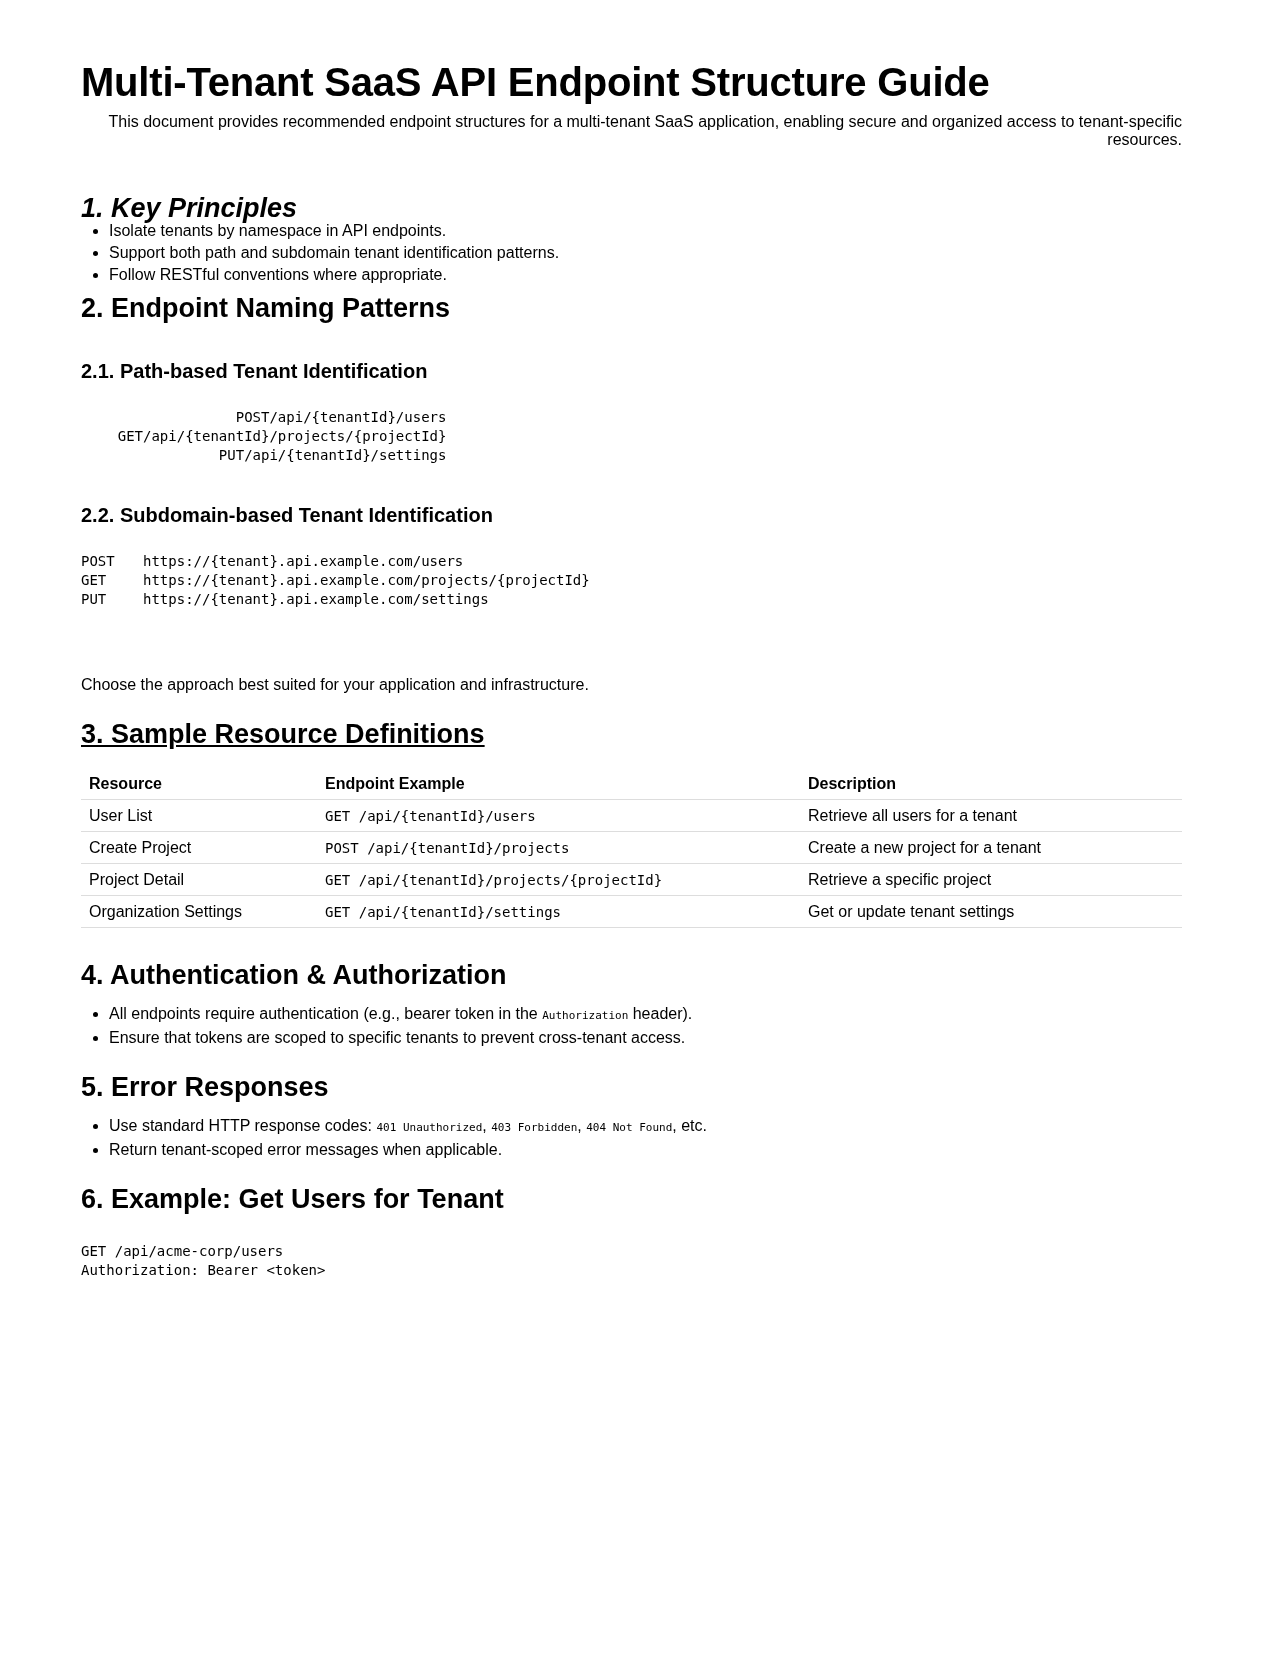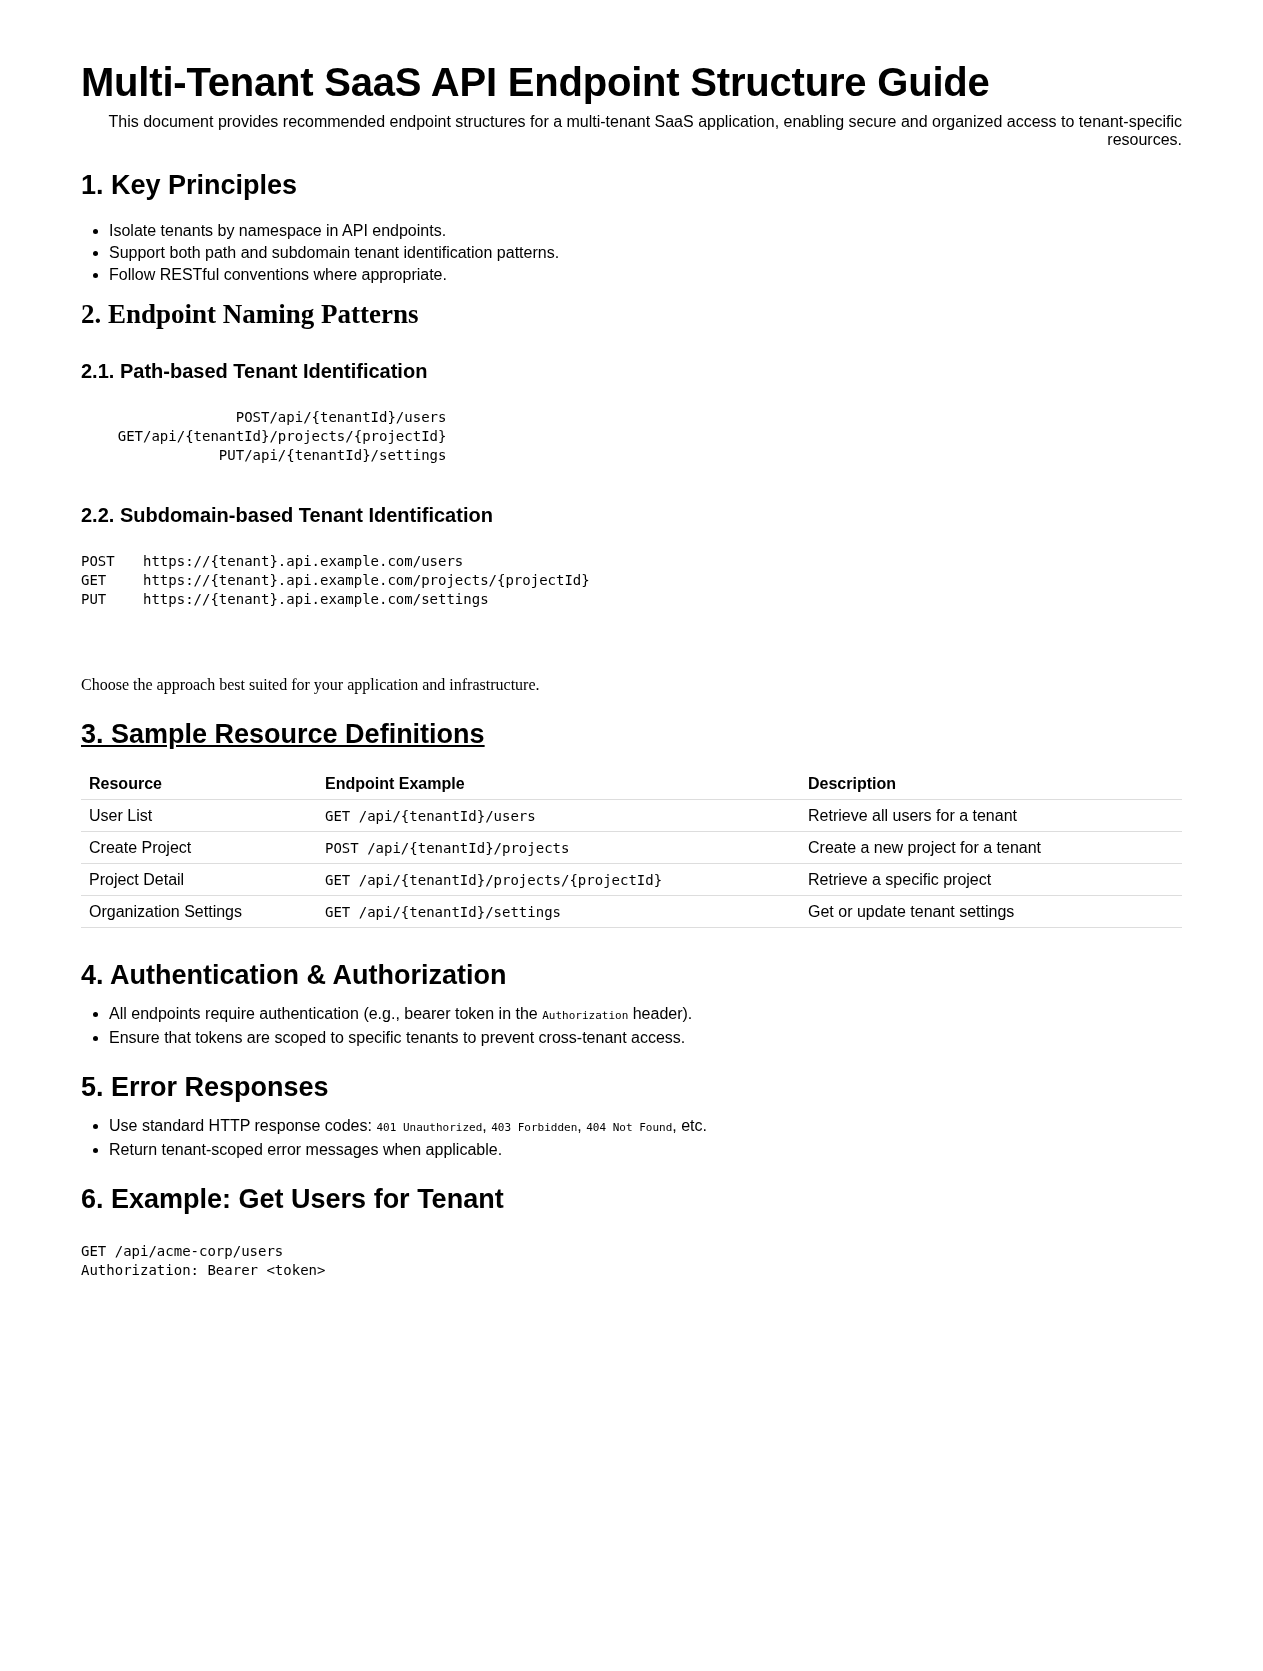--- a/index.html
+++ b/index.html
@@ -79,39 +79,39 @@
     .col2 { width: 467px; }
   </style>
 </head>
 <body>
 
 <div class="page">
 
   <h1 class="abs" style="top:58px; margin:0;">Multi-Tenant SaaS API Endpoint Structure Guide</h1>
   <p class="abs" style="top:113px; width:1101px;">This document provides recommended endpoint structures for a multi-tenant SaaS application, enabling secure and organized access to tenant-specific resources.</p>
 
-  <h2 class="abs" style="top:169px;">1. Key Principles</h2>
+  <h2 class="abs" style="top:192px;font-style:italic;">1. Key Principles</h2>
   <ul class="abs" style="top:218px;">
     <li>Isolate tenants by namespace in API endpoints.</li>
     <li>Support both path and subdomain tenant identification patterns.</li>
     <li>Follow RESTful conventions where appropriate.</li>
   </ul>
 
-  <h2 class="abs" style="top:298px;font-family:Liberation Serif, serif;">2. Endpoint Naming Patterns</h2>
+  <h2 class="abs" style="top:292px;">2. Endpoint Naming Patterns</h2>
   <h3 class="abs" style="top:359px;">2.1. Path-based Tenant Identification</h3>
   <pre class="abs" style="top:408px;text-align:right;"><span class="ep-method">POST</span><span>/api/{tenantId}/users</span>
 <span class="ep-method">GET</span><span>/api/{tenantId}/projects/{projectId}</span>
 <span class="ep-method">PUT</span><span>/api/{tenantId}/settings</span></pre>
 
   <h3 class="abs" style="top:503px;">2.2. Subdomain-based Tenant Identification</h3>
   <pre class="abs" style="top:552px;"><span class="ep-method">POST</span><span>https://{tenant}.api.example.com/users</span>
 <span class="ep-method">GET</span><span>https://{tenant}.api.example.com/projects/{projectId}</span>
 <span class="ep-method">PUT</span><span>https://{tenant}.api.example.com/settings</span></pre>
 
-  <p class="abs" style="top:676px;font-family:Liberation Serif, serif;">Choose the approach best suited for your application and infrastructure.</p>
+  <p class="abs" style="top:676px;">Choose the approach best suited for your application and infrastructure.</p>
 
   <h2 class="abs" style="top:718px;text-decoration:underline;">3. Sample Resource Definitions</h2>
   <table class="abs" style="top:769px;">
     <thead>
       <tr>
         <th class="col1">Resource</th>
         <th class="col2">Endpoint Example</th>
         <th>Description</th>
       </tr>
     </thead>

